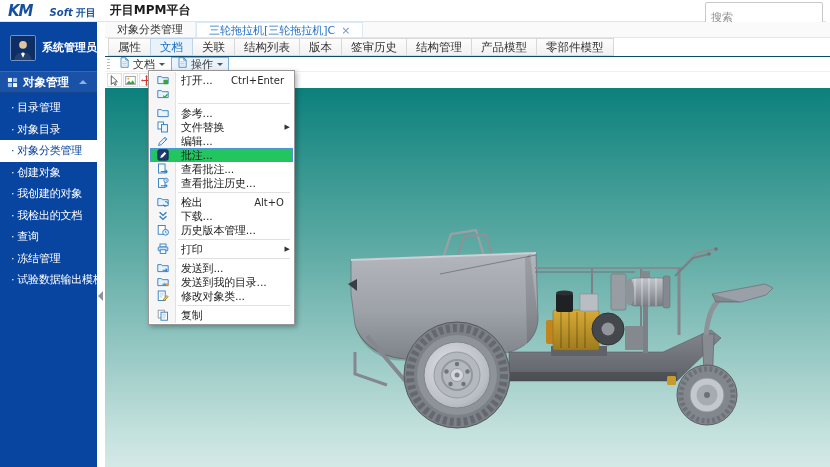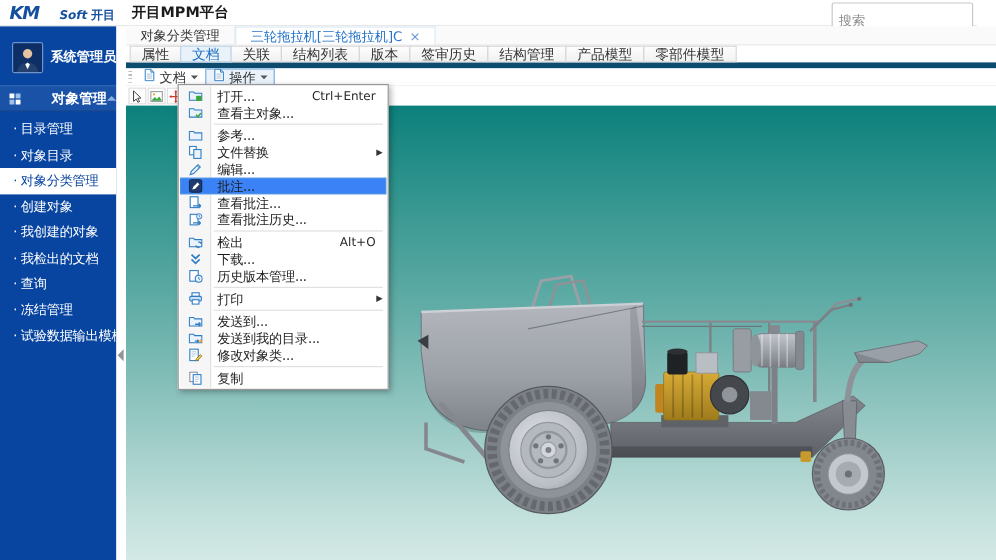--- a/index.html
+++ b/index.html
@@ -2,41 +2,41 @@
 <html><head>
 <meta charset="utf-8">
 <style>
   * { margin:0; padding:0; box-sizing:border-box; }
   html,body { background:#555; }
   body { font-family:"DejaVu Sans","Liberation Sans",sans-serif; }
   .screen { position:relative; width:830px; height:467px; background:#fff; overflow:hidden;
             font-family:"DejaVu Sans","Liberation Sans",sans-serif; }
 
   
-  .titlebar { position:absolute; left:0; top:0; right:16px; height:22px; background:#fff;
+  .titlebar { position:absolute; left:0; top:0; right:4px; height:22px; background:#fff;
               border-bottom:1px solid #e3e3e3; display:flex; align-items:center; }
   .logo { display:flex; align-items:baseline; margin-left:8px; color:#14509e; white-space:nowrap; }
   .logo .km { font-size:15px; font-weight:bold; font-style:italic; letter-spacing:-1px; }
   .logo .soft { font-size:10px; font-weight:bold; font-style:italic; margin-left:17px; }
   .logo .cn { font-size:10px; font-weight:bold; margin-left:3px; }
   .app-title { font-size:12px; font-weight:600; color:#1b1b1b; margin-left:14px; }
   .search-box { position:absolute; right:3px; top:2px; width:118px; height:31px;
                 border:1px solid #c8c8c8; border-radius:2px; font-size:11px; padding:0 5px; color:#333;
                 font-family:inherit; background:#fff; }
   .search-box::placeholder { color:#8d8d8d; }
 
   
   .sidebar { position:absolute; left:0; top:22px; width:97px; bottom:0; background:#0845a1; overflow:hidden; }
   .user-row { height:49px; display:flex; align-items:center; padding:4px 6px 2px 10px; }
   .avatar { width:26px; height:26px; border:1px solid #6f92c8; border-radius:2px; overflow:hidden; flex:none; }
   .avatar svg { display:block; width:100%; height:100%; }
   .user-name { color:#fff; font-size:11px; font-weight:bold; margin-left:6px; white-space:nowrap; }
-  .group-row { height:22px; display:flex; align-items:center; padding:0 0 0 7px;
+  .group-row { height:22px; display:flex; align-items:center; padding:0 10px 0 7px;
                background:rgba(255,255,255,.07); border-top:1px solid rgba(255,255,255,.12);
-               border-bottom:1px solid rgba(0,0,0,.15); cursor:pointer;text-align:right; }
+               border-bottom:1px solid rgba(0,0,0,.15); cursor:pointer; }
   .group-icon { width:11px; height:11px; flex:none; }
   .group-icon svg { display:block; width:11px; height:11px; }
   .group-label { color:#fff; font-size:11.5px; font-weight:bold; margin-left:5px; flex:1; white-space:nowrap; }
   .group-arrow { width:0; height:0; border-left:4px solid transparent; border-right:4px solid transparent;
                  border-bottom:4px solid #8fb0e0; }
   .side-items { padding-top:4px; }
   .side-item { height:21.5px; line-height:21.5px; color:#fff; font-size:11px; padding-left:11px;
                white-space:nowrap; cursor:pointer; letter-spacing:-0.2px; }
   .side-item::before { content:"·"; margin-right:3px; }
   .side-item.selected { background:#fff; color:#0845a1; }
@@ -51,21 +51,21 @@
   .content { position:absolute; left:105px; top:22px; right:0; bottom:0; background:#fff; }
 
   .tabbar { position:absolute; left:0; top:0; right:0; height:16px; background:#fafafa;
             border-bottom:1px solid #e6e6e6; display:flex; align-items:stretch; }
   .tab { display:flex; align-items:center; padding:0 12px; font-size:11px; color:#333; cursor:pointer;
          border-right:1px solid #ededed; white-space:nowrap; }
   .tab.active { background:#fff; color:#2573c9; border:1px solid #dbe8f6; border-bottom:none; }
   .tab-close { margin-left:6px; color:#6d9bd3; font-size:11px; cursor:pointer; }
 
   .subtabbar { position:absolute; left:0; top:16px; right:0; height:19px; background:#fff;
-               border-bottom:5px solid #0c4a6e; display:flex; align-items:stretch; padding-left:3px; }
+               border-bottom:1px solid #0c4a6e; display:flex; align-items:stretch; padding-left:3px; }
   .subtab { display:flex; align-items:center; padding:0 9px; font-size:11.5px; color:#333;
             background:linear-gradient(#fdfdfd,#f1f1f1); border:1px solid #d8d8d8; margin-left:-1px;
             cursor:pointer; white-space:nowrap; }
   .subtab:first-child { margin-left:0; }
   .subtab.active { background:#e9f1f9; color:#1b6ec4; border-color:#bed4ea; position:relative; z-index:2; }
 
   .toolbar { position:absolute; left:0; top:35px; right:0; height:15px; background:#fff;
              display:flex; align-items:center; border-bottom:1px solid #f0f0f0; }
   .tb-handle { width:3px; height:10px; margin:0 3px 0 2px;
                background:repeating-linear-gradient(#bbb 0 1px, transparent 1px 3px); }
@@ -82,32 +82,32 @@
             margin-right:1px; cursor:pointer; border:1px solid #e0e0e0; background:#fdfdfd; }
   .it-btn svg { width:11px; height:11px; }
 
   
   .viewport { position:absolute; left:0; top:66px; right:0; bottom:0;
               background:linear-gradient(180deg,#0c807c 0%, #2f938d 18%, #63ada7 45%, #9ccbc6 72%, #c2e0dc 90%, #d4e9e6 100%);
               overflow:hidden; cursor:default; }
   .viewport svg.model { position:absolute; left:0; top:0; width:725px; height:379px; }
 
   
-  .menu { position:absolute; left:148px; top:70px; width:176px; background:#fff;
+  .menu { position:absolute; left:148px; top:70px; width:147px; background:#fff;
           border:1px solid #979797; box-shadow:2px 2px 5px rgba(0,0,0,.3); padding:2px 1px; z-index:50; }
   .menu::before { content:""; position:absolute; left:1px; top:1px; bottom:1px; width:25px;
                   background:#f6f6f6; border-right:1px solid #e2e2e2; }
   .menu-item { position:relative; display:flex; align-items:center; height:14px; font-size:11px;
                color:#1d1d1d; cursor:pointer; }
   .mi-icon { width:26px; flex:none; display:flex; align-items:center; justify-content:center; }
   .mi-icon svg { width:12px; height:12px; }
   .mi-label { flex:1; padding-left:5px; white-space:nowrap; letter-spacing:-0.2px; }
   .mi-short { font-size:10px; color:#2a2a2a; padding-right:9px; white-space:nowrap; }
   .mi-sub { font-size:7px; color:#333; padding-right:3px; }
-  .menu-item.hl { background:#3b82f6; box-shadow:inset 0 0 0 1px #4e96d9; }
+  .menu-item.hl { background:#22c55e; box-shadow:inset 0 0 0 1px #4e96d9; }
   .menu-sep { position:relative; height:1px; background:#e0e0e0; margin:2px 3px 2px 28px; }
 </style>
 </head>
 <body>
 
 <div class="screen">
 
   <header class="titlebar">
     <div class="logo">
       <span class="km">KM</span>
@@ -346,21 +346,20 @@
         <span class="mi-label">打开...</span>
         <span class="mi-short">Ctrl+Enter</span>
       </div>
       <div class="menu-item">
         <span class="mi-icon">
           <svg viewBox="0 0 12 12">
             <path d="M.8 2.6h3.6l.9 1.1h5.9v5.9H.8z" fill="#eaf3fc" stroke="#2e7cc3" stroke-width=".9"></path>
             <path d="M6.2 7.6l1.6 1.6 2.7-2.9" fill="none" stroke="#3aa63a" stroke-width="1.3"></path>
           </svg>
         </span>
-        <span class="mi-label">查看主对象...</span>
       </div>
       <div class="menu-sep"></div>
       <div class="menu-item">
         <span class="mi-icon">
           <svg viewBox="0 0 12 12">
             <path d="M.8 2.6h3.6l.9 1.1h5.9v5.9H.8z" fill="#eaf3fc" stroke="#2e7cc3" stroke-width=".9"></path>
           </svg>
         </span>
         <span class="mi-label">参考...</span>
       </div>

